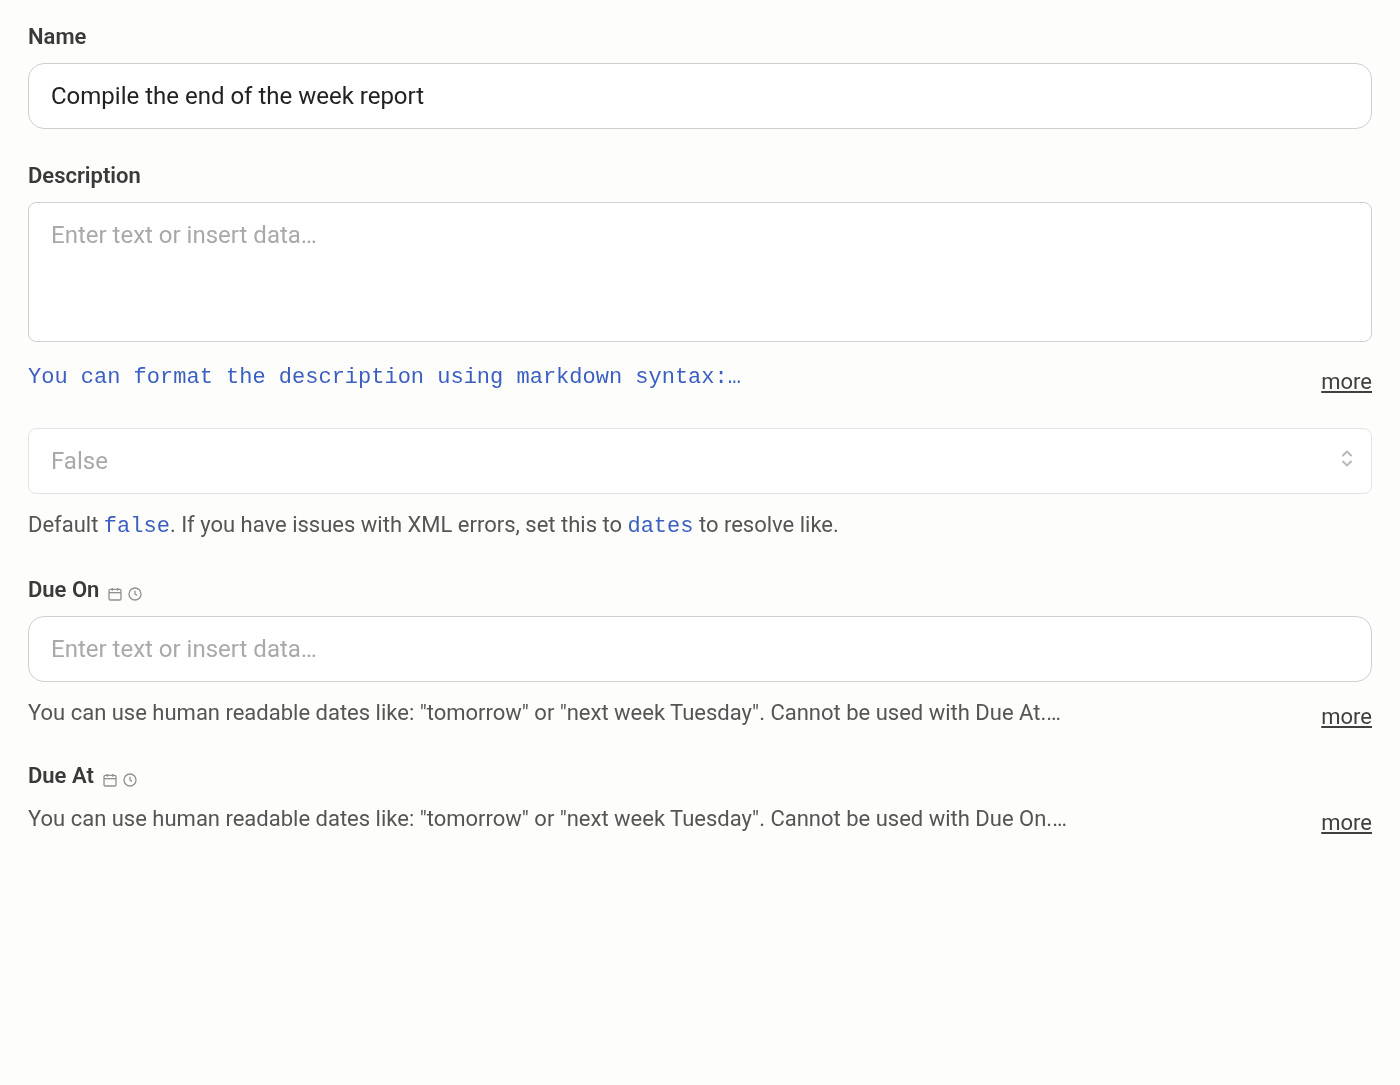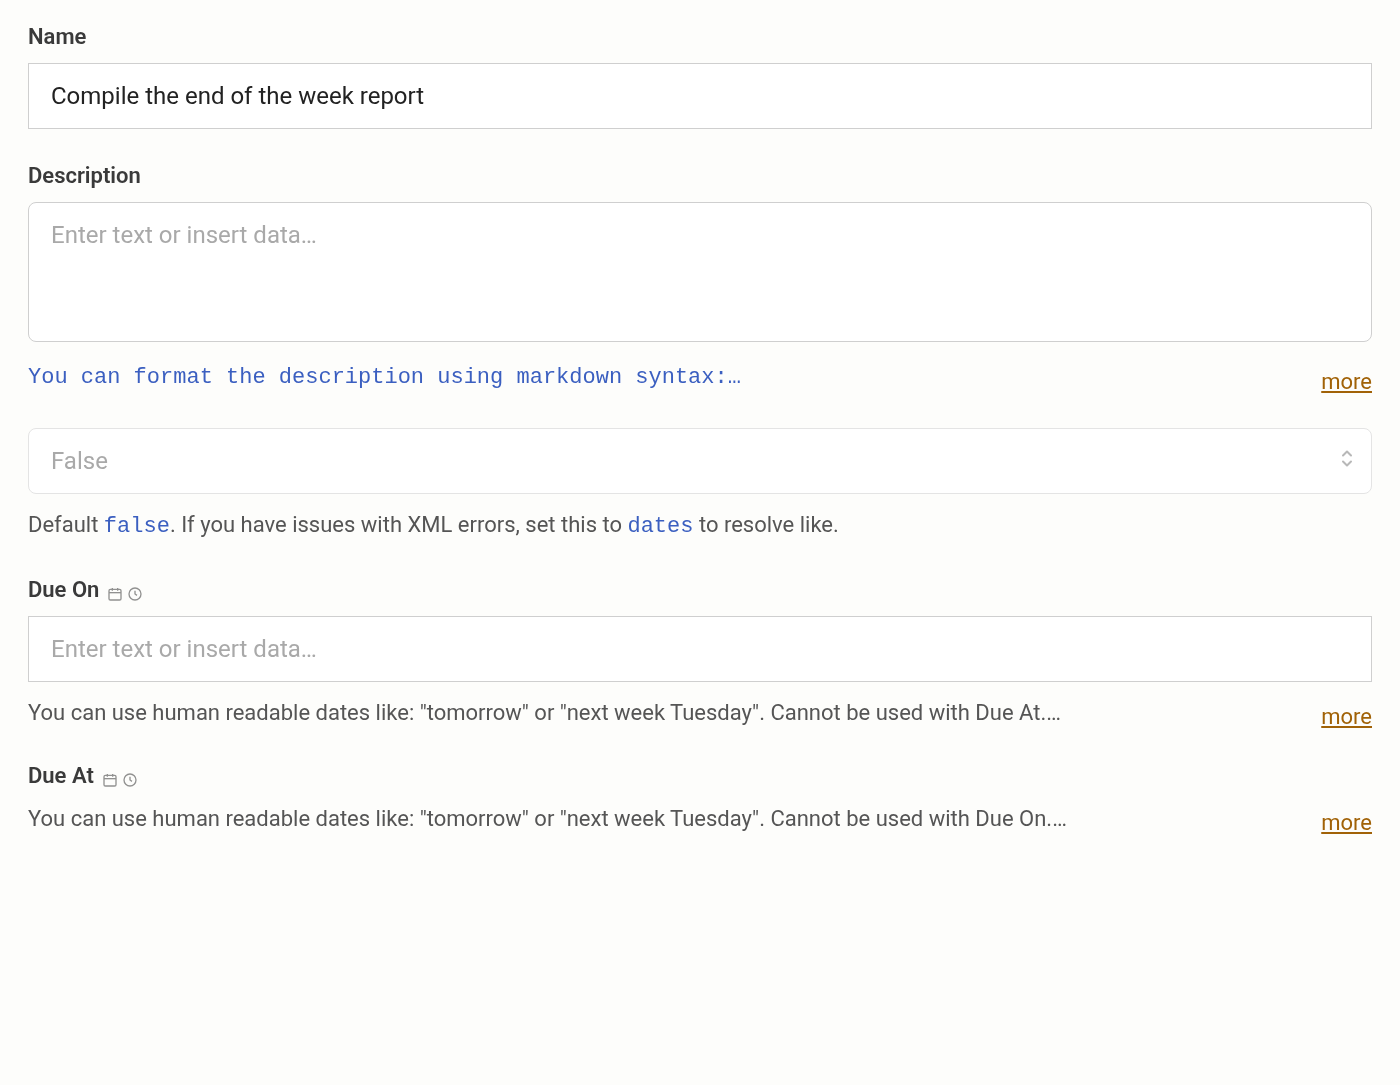--- a/index.html
+++ b/index.html
@@ -56,21 +56,21 @@
     width: 6px;
     height: 6px;
     background: #555;
     border-radius: 50%;
   }
   .text-input {
     width: 100%;
     font-size: 24px;
     padding: 18px 22px;
     border: 1px solid #cfcfcf;
-    border-radius: 0;
+    border-radius: 16px;
     background: #ffffff;
     color: #222;
     font-family: inherit;
     outline: none;
   }
   .text-input::placeholder {
     color: #a9a9a9;
   }
   .textarea-input {
     width: 100%;
@@ -133,21 +133,21 @@
     font-size: 22px;
     line-height: 1.5;
     flex: 1;
   }
   .helper-code {
     font-family: "SFMono-Regular", Consolas, "Liberation Mono", Menlo, monospace;
     color: #3b5fc0;
   }
   .more-link {
     font-size: 22px;
-    color: #a16207;
+    color: #404040;
     text-decoration: underline;
     cursor: pointer;
     white-space: nowrap;
   }
 </style>
 </head>
 <body>
 
 <div class="field-group">
   <div class="field-label">

